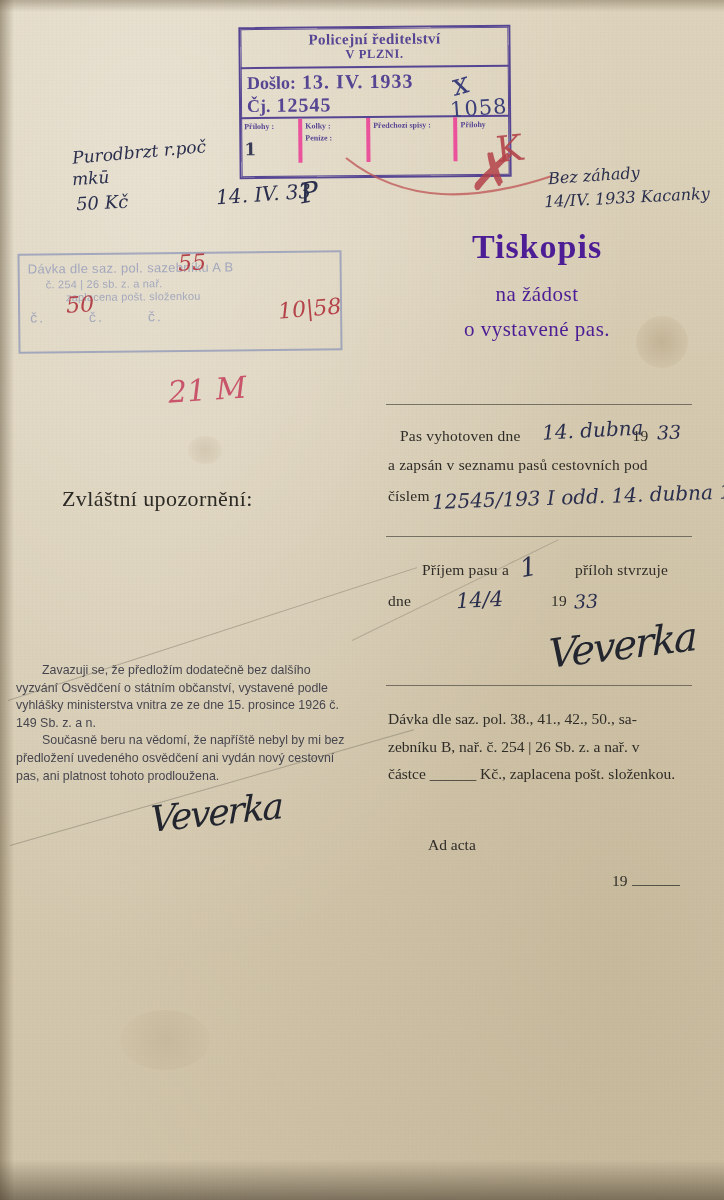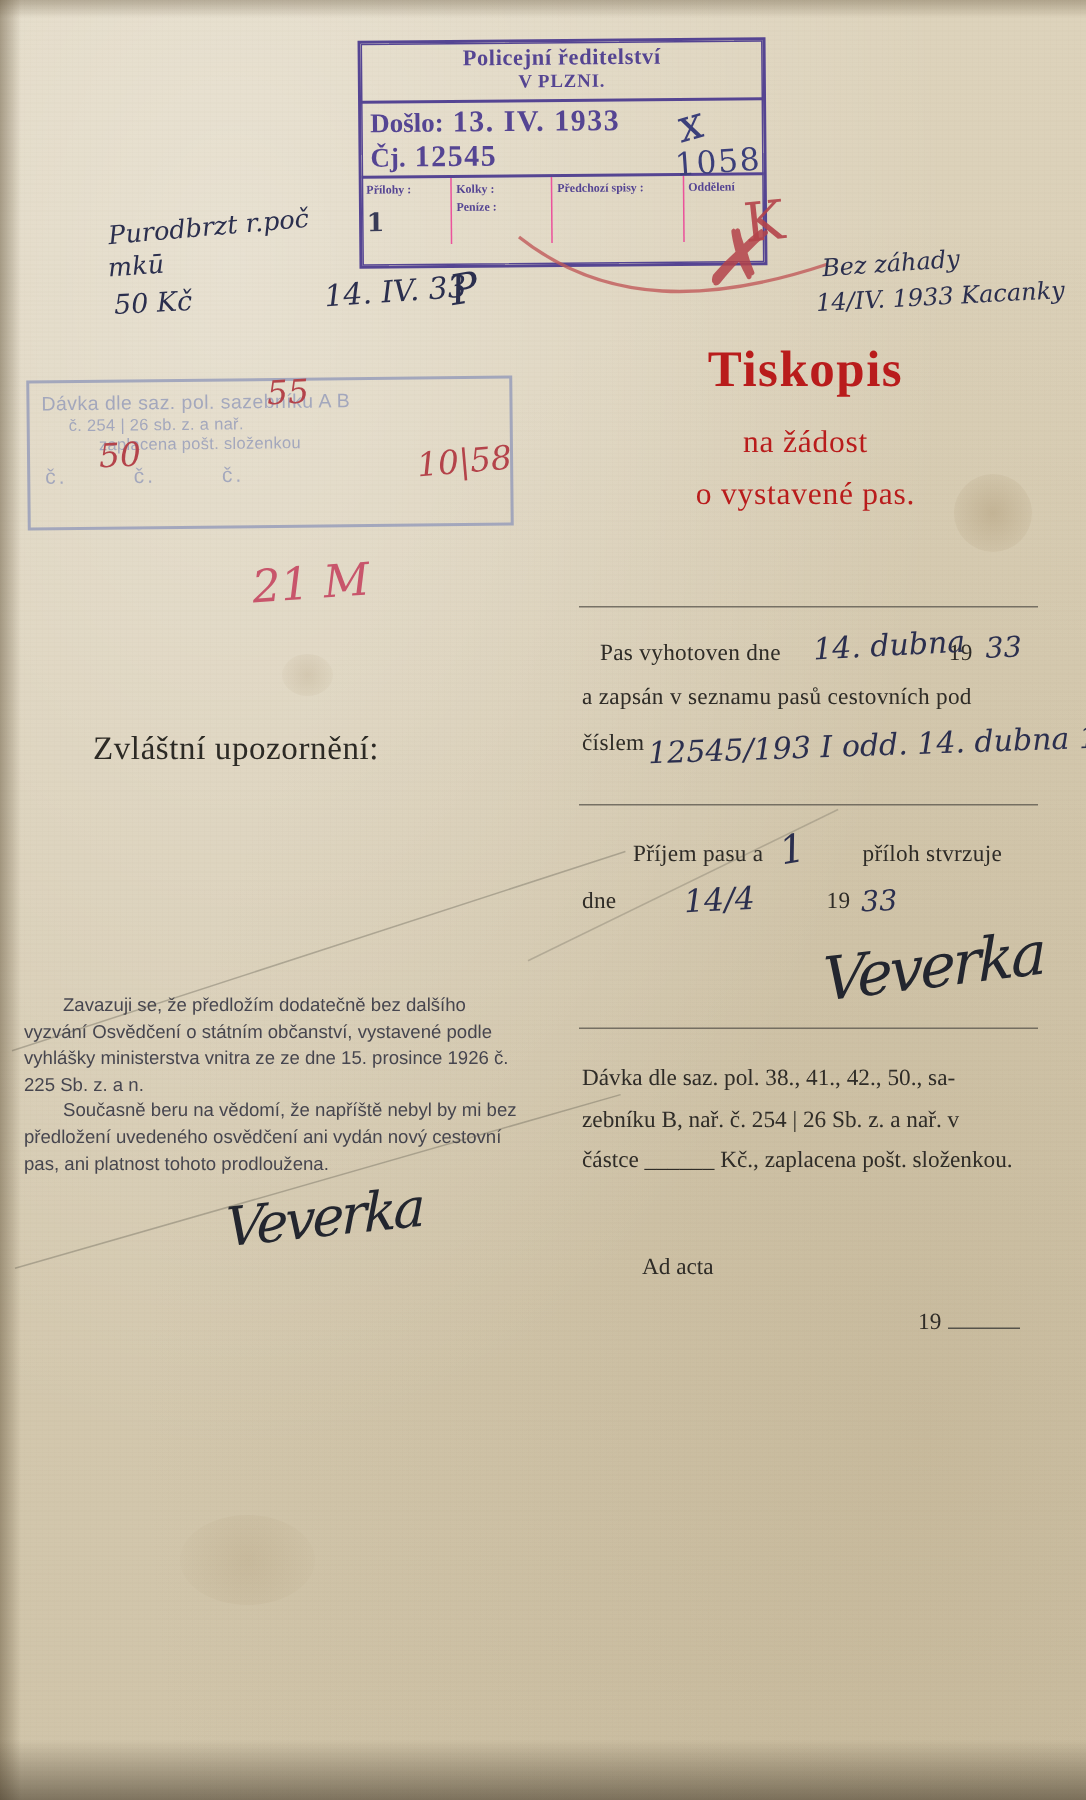--- a/index.html
+++ b/index.html
@@ -105,21 +105,21 @@
     font-weight: bold;
     margin-left: 6px;
     letter-spacing: 1px;
   }
   .stamp-arrival .sa-grid {
     display: flex;
     height: 44px;
     border-top: 2px solid #4b3a8f;
   }
   .stamp-arrival .sa-cell {
-    border-right: 1px solid #ec4899;
+    border-right: 4px solid #ec4899;
     font-size: 8px;
     padding: 2px 3px;
     line-height: 1.5;
     position: relative;
   }
   .stamp-arrival .sa-cell:last-child { border-right: none; }
   .sa-c1 { width: 58px; }
   .sa-c2 { width: 66px; }
   .sa-c3 { width: 88px; }
   .sa-c4 { width: 52px; }
@@ -190,21 +190,21 @@
   }
   .stamp-davka .dv-l4 span { letter-spacing: 2px; }
 
   
   .title-block {
     position: absolute;
     left: 386px;
     top: 228px;
     width: 302px;
     text-align: center;
-    color: #b91c1c;
+    color: #4c1d95;
   }
   .title-block .t1 {
     font-size: 34px;
     font-weight: bold;
     letter-spacing: 1px;
   }
   .title-block .t2 {
     font-size: 21px;
     margin-top: 16px;
     letter-spacing: .5px;
@@ -498,21 +498,21 @@
         <span class="hw">1</span>
       </div>
       <div class="sa-cell sa-c2">
         <span class="hdr">Kolky :</span><br>
         <span class="hdr">Peníze :</span>
       </div>
       <div class="sa-cell sa-c3">
         <span class="hdr">Předchozí spisy :</span>
       </div>
       <div class="sa-cell sa-c4">
-        <span class="hdr">Oddělení</span>
+        <span class="hdr">Přílohy</span>
       </div>
     </div>
   </div>
 
   <div class="hw-flourish">x</div>
   <div class="hw-1058">1058</div>
 
   <svg class="curve-red" viewBox="0 0 210 60">
     <path d="M2,8 C60,54 130,52 208,26" fill="none" stroke="#c05a5a" stroke-width="2.2" opacity="0.8"></path>
   </svg>
@@ -587,21 +587,21 @@
   </div>
 
   <div class="adacta">Ad acta</div>
   <div class="year19">
     <span>19</span><span class="u"></span>
   </div>
 
   <div class="zvlastni">Zvláštní upozornění:</div>
 
   <div class="declaration">
-    <p class="indent">Zavazuji se, že předložím dodatečně bez dalšího vyzvání Osvědčení o státním občanství, vystavené podle vyhlášky ministerstva vnitra ze ze dne 15. prosince 1926 č. 225 Sb. z. a n.</p>
+    <p class="indent">Zavazuji se, že předložím dodatečně bez dalšího vyzvání Osvědčení o státním občanství, vystavené podle vyhlášky ministerstva vnitra ze ze dne 15. prosince 1926 č. 149 Sb. z. a n.</p>
     <p class="indent">Současně beru na vědomí, že napříště nebyl by mi bez předložení uvedeného osvědčení ani vydán nový cestovní pas, ani platnost tohoto prodloužena.</p>
   </div>
   <div class="hw sig-left">Veverka</div>
 
   <div class="diag diag-1"></div>
   <div class="diag diag-2"></div>
   <div class="diag diag-3"></div>
 
   <div class="edge-left"></div>
   <div class="edge-right"></div>

